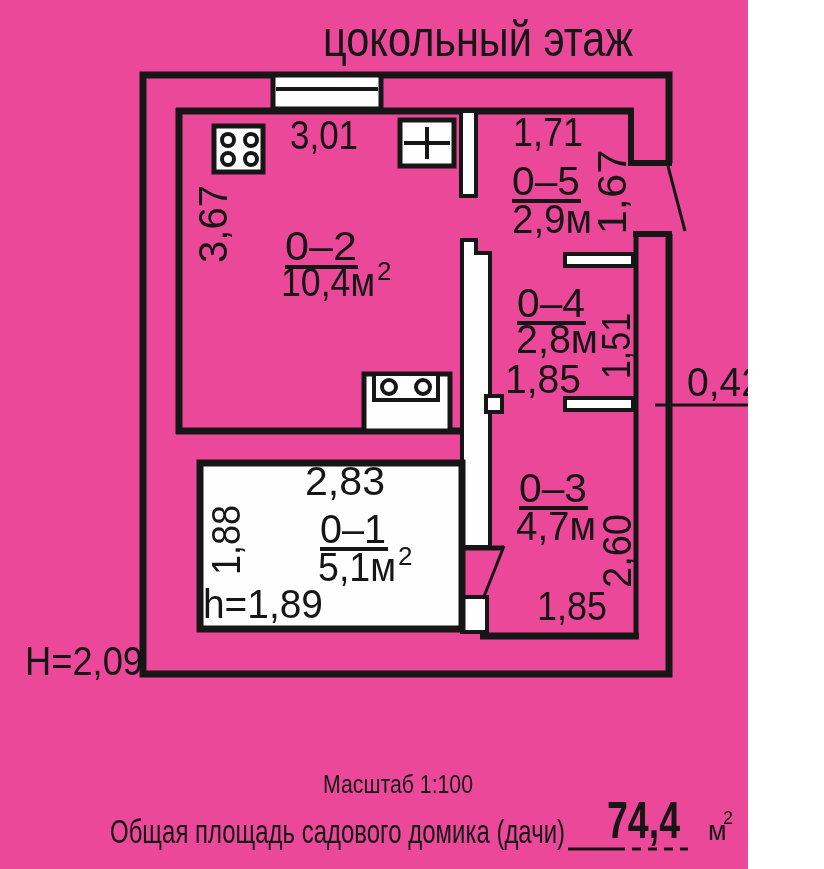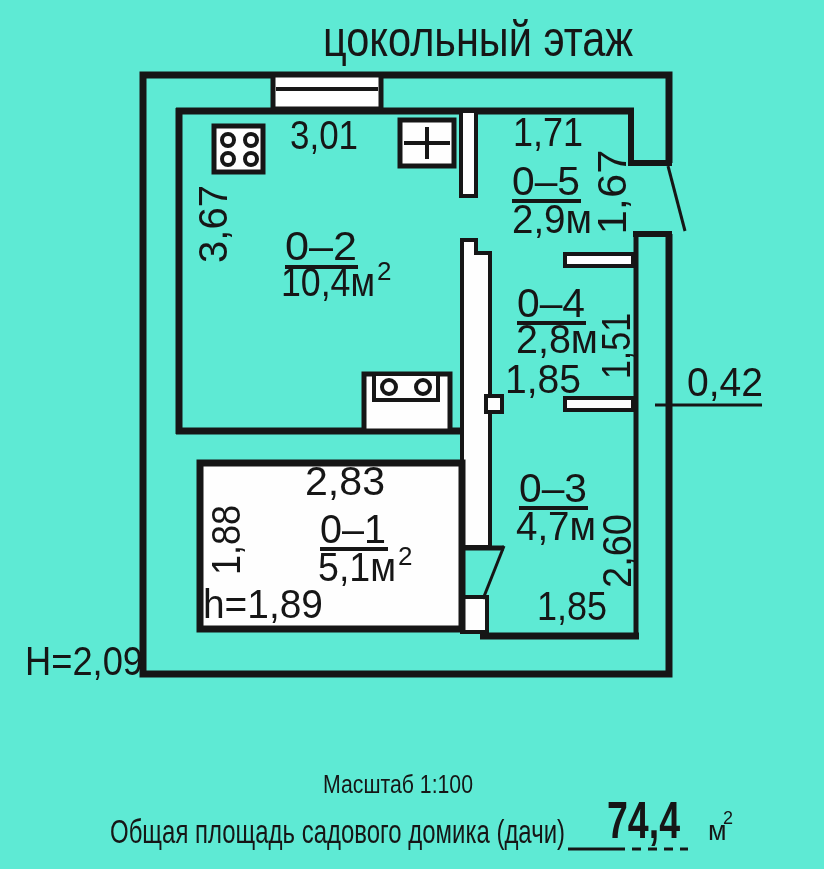--- a/index.html
+++ b/index.html
@@ -1,16 +1,16 @@
 <!DOCTYPE html>
 <html><head>
 <meta charset="utf-8">
 <style>
   html,body{margin:0;padding:0;background:#ffffff;}
-  .page{position:relative;width:824px;height:869px;background:#5eead4;overflow:hidden;
+  .page{position:relative;width:748px;height:869px;background:#ec4899;overflow:hidden;
         font-family:"Liberation Sans",sans-serif;}
   svg{display:block;}
   svg text{fill:#161616;font-family:"Liberation Sans",sans-serif;}
   .lbl{font-size:40px;}
   .sup{font-size:26px;}
   .ttl{font-size:50px;}
   .scale-txt{font-size:26px;}
   .foot-lbl{font-size:34px;}
   .foot-val{font-size:52px;font-weight:600;}
   .foot-unit{font-size:27px;}

